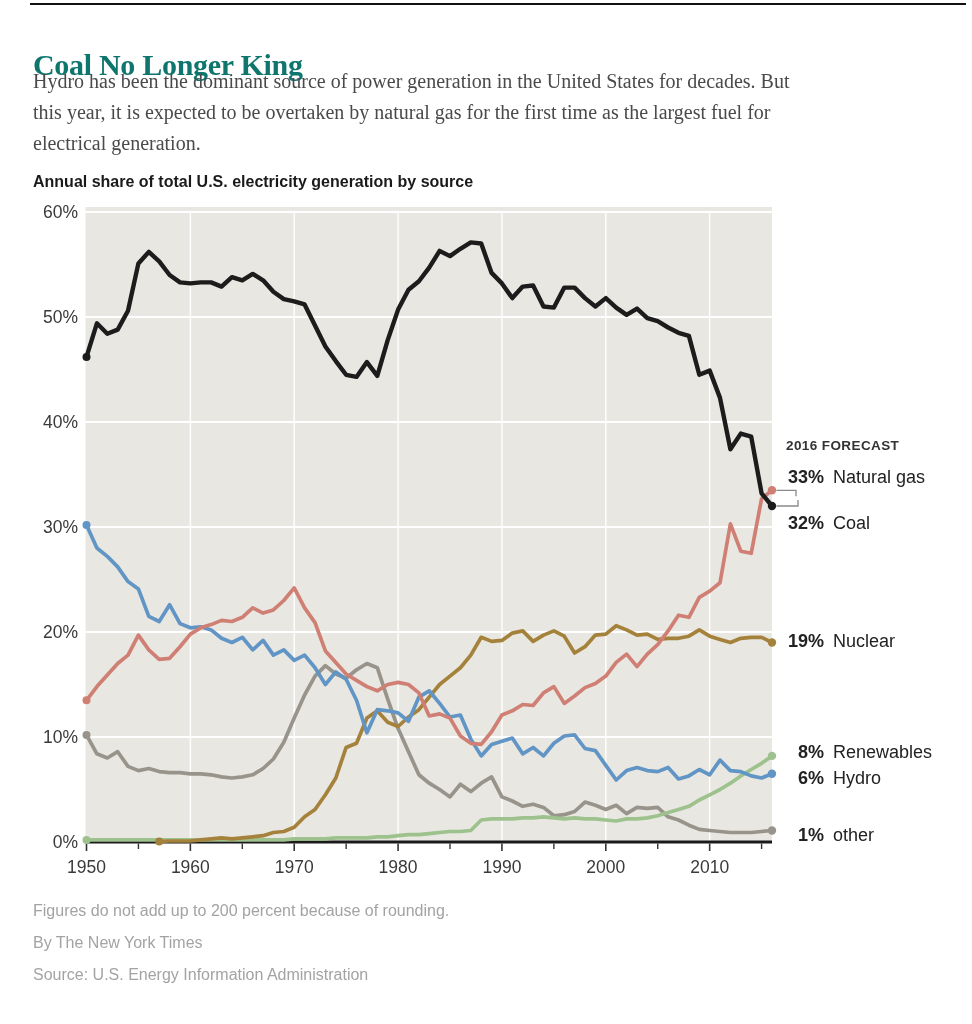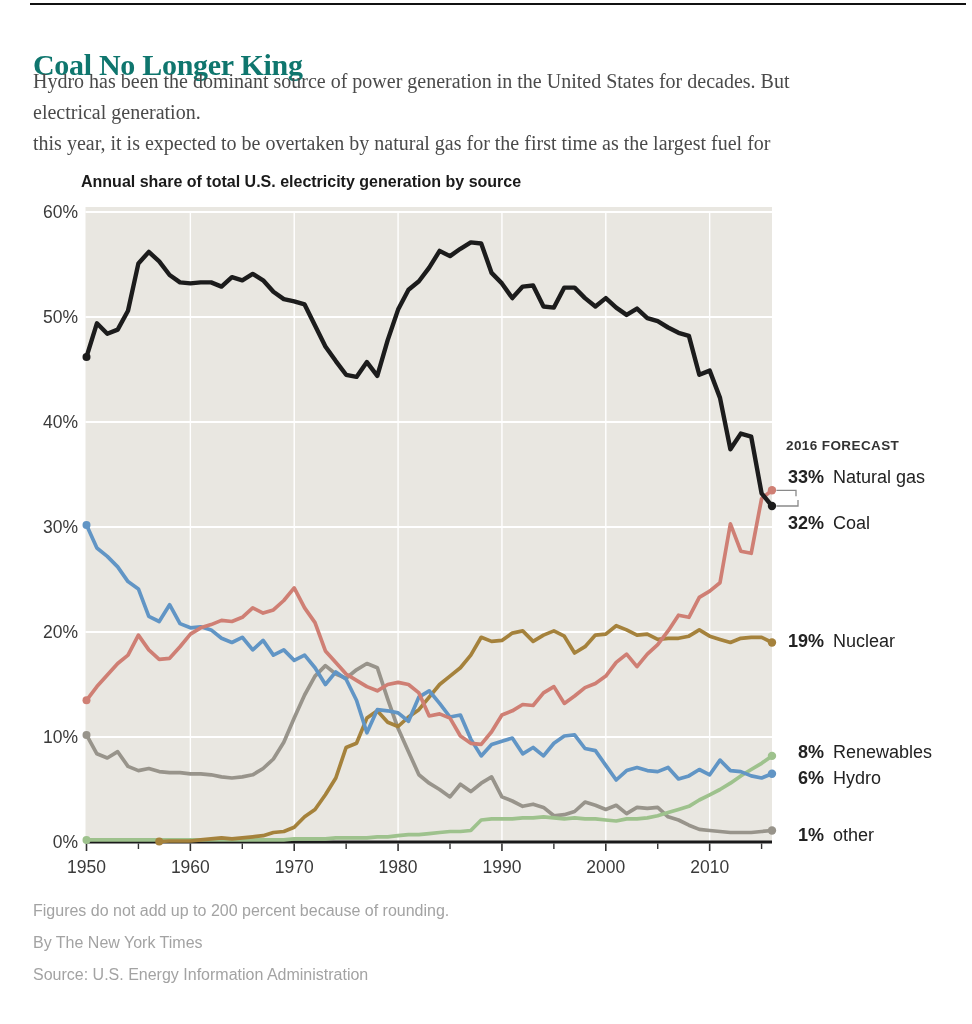--- a/index.html
+++ b/index.html
@@ -4,36 +4,36 @@
 <style>
   html,body{margin:0;padding:0;background:#ffffff;}
   .page{position:relative;width:972px;height:1024px;background:#ffffff;overflow:hidden;
         font-family:"Liberation Sans",sans-serif;}
   .top-rule{position:absolute;left:30px;top:3px;width:936px;height:2px;background:#111;}
   .title{position:absolute;left:33px;top:28px;font-family:"Liberation Serif",serif;
          font-weight:700;font-size:30px;color:#0f766e;letter-spacing:-0.3px;white-space:nowrap;}
   .subtitle{position:absolute;left:33px;top:66px;font-family:"Liberation Serif",serif;
             font-size:20px;color:#4a4a4a;line-height:31px;white-space:nowrap;}
   .chart-title{position:absolute;left:33px;top:173px;font-size:16px;font-weight:700;color:#1a1a1a;
-               white-space:nowrap;margin-left:48px;}
+               white-space:nowrap;}
   .chart-wrap{position:absolute;left:0;top:195px;width:972px;height:700px;}
   .footer{position:absolute;left:33px;top:902px;font-size:16px;color:#a3a3a3;}
   .footer div{margin-bottom:14px;white-space:nowrap;}
   svg text{font-family:"Liberation Sans",sans-serif;}
 </style>
 </head>
 <body>
 
 <div class="page">
   <div class="top-rule"></div>
   <h1 class="title">Coal No Longer King</h1>
   <div class="subtitle">
     <div>Hydro has been the dominant source of power generation in the United States for decades. But</div>
+    <div>this year, it is expected to be overtaken by natural gas for the first time as the largest fuel for</div>
     <div>electrical generation.</div>
-    <div>this year, it is expected to be overtaken by natural gas for the first time as the largest fuel for</div>
   </div>
   <div class="chart-title">Annual share of total U.S. electricity generation by source</div>
 
   <div class="chart-wrap">
     <svg id="chart-svg" width="972" height="700" viewBox="0 0 972 700" aria-hidden="true">
         <rect x="85.5" y="12" width="686.5" height="635" fill="#e9e7e1"></rect>
         <line x1="85.5" y1="542" x2="772" y2="542" stroke="#ffffff" stroke-width="2"></line>
         <line x1="85.5" y1="437" x2="772" y2="437" stroke="#ffffff" stroke-width="2"></line>
         <line x1="85.5" y1="332" x2="772" y2="332" stroke="#ffffff" stroke-width="2"></line>
         <line x1="85.5" y1="227" x2="772" y2="227" stroke="#ffffff" stroke-width="2"></line>

